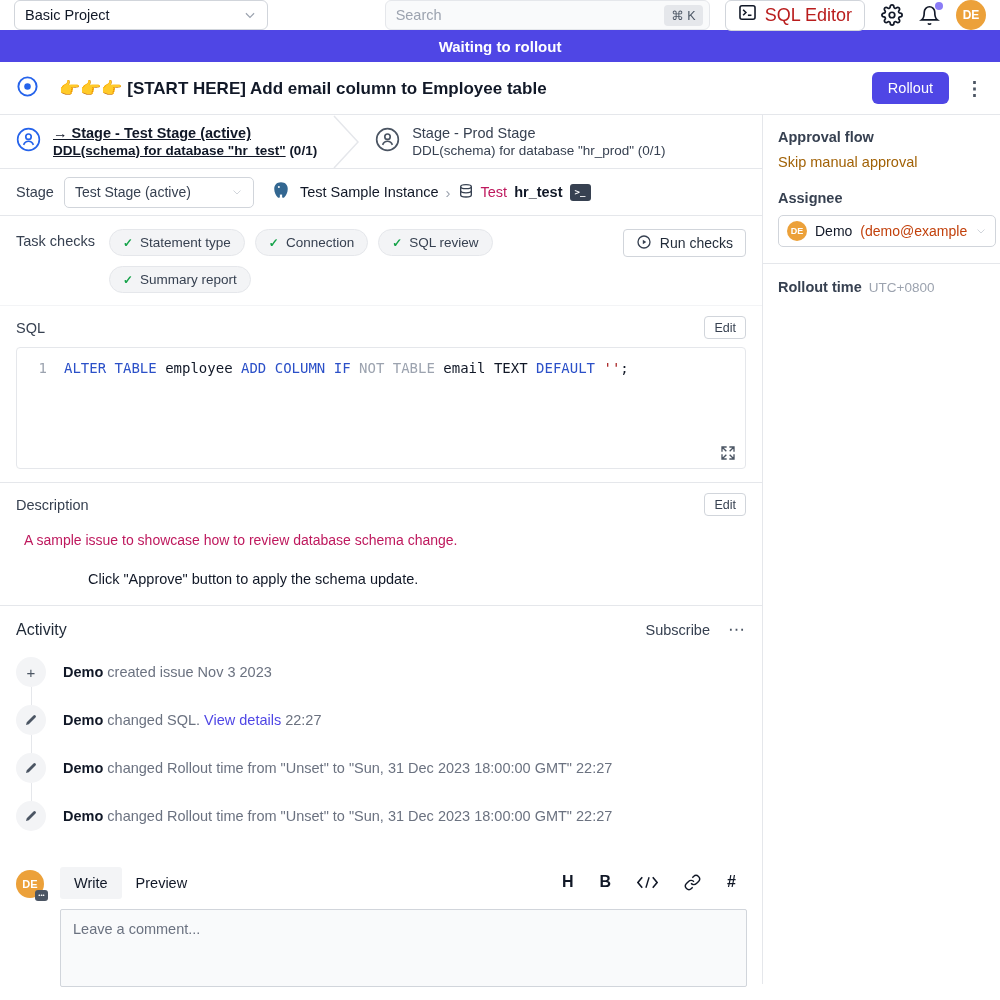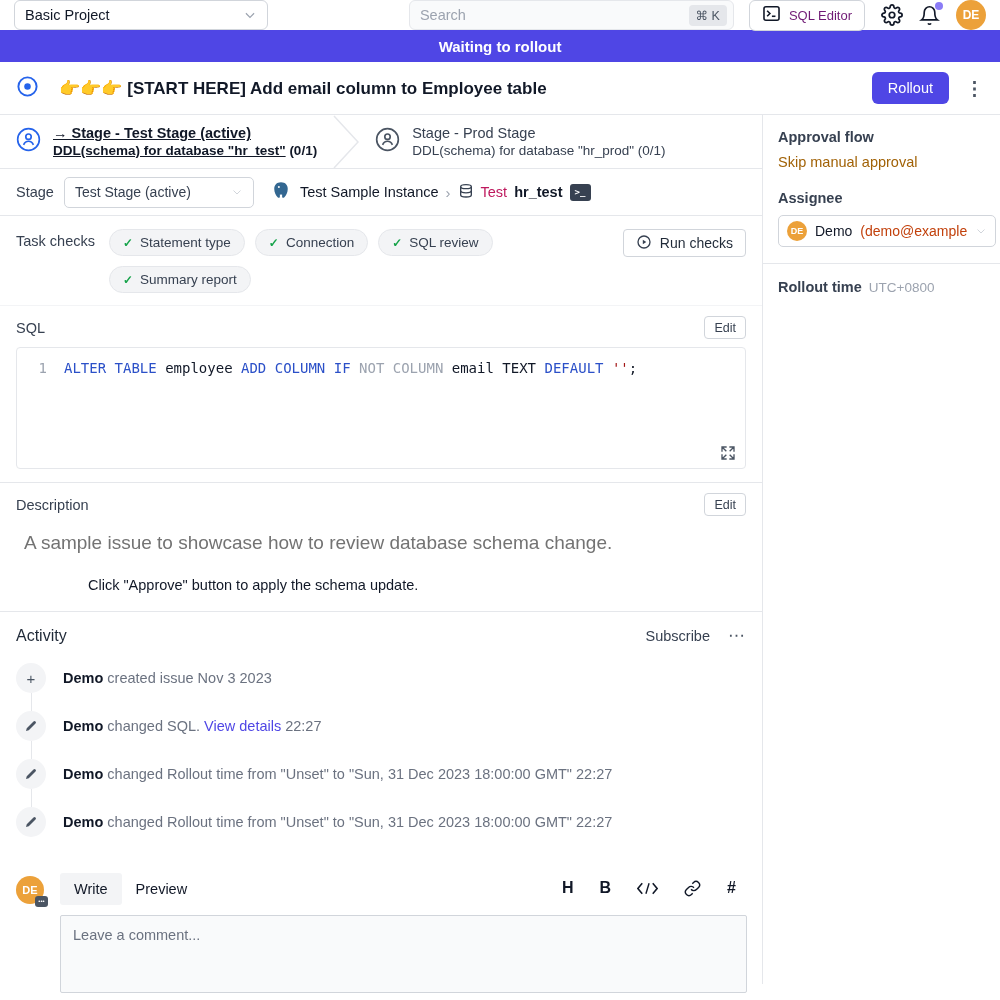--- a/index.html
+++ b/index.html
@@ -11,21 +11,21 @@
   .topbar { height:30px; display:flex; align-items:center; padding:0 14px; background:#fff; }
   .proj-select { width:254px; height:30px; border:1px solid #d1d5db; border-radius:6px;
     display:flex; align-items:center; padding:0 10px; font-size:14.5px; font-weight:500; color:#111827; }
   .proj-select .chev { margin-left:auto; }
   .searchbox { margin-left:auto; width:325px; height:30px; border:1px solid #e5e7eb; background:#f9fafb;
     border-radius:6px; display:flex; align-items:center; padding:0 6px 0 10px; }
   .searchbox .ph { color:#9ca3af; font-size:14.5px; }
   .kbd { margin-left:auto; background:#e5e7eb; color:#4b5563; border-radius:4px;
     font-size:12.5px; padding:3px 7px; }
   .sql-editor-btn { margin-left:15px; height:31px; border:1px solid #d1d5db; border-radius:6px;
-    display:flex; align-items:center; gap:8px; padding:0 12px; font-size:13px; font-weight:500; color:#701a75; }
+    display:flex; align-items:center; gap:8px; padding:0 12px; font-size:18px; font-weight:500; color:#b91c1c; }
   .iconbtn { position:relative; margin-left:16px; display:flex; align-items:center; }
   .dot { position:absolute; top:-3px; right:-3px; width:8px; height:8px; border-radius:50%; }
   .avatar { width:30px; height:30px; border-radius:50%; color:#fff; font-weight:700; font-size:12px;
     display:flex; align-items:center; justify-content:center; margin-left:16px; }
 
   
   .banner { height:32px; display:flex; align-items:center; justify-content:center;
     color:#fff; font-weight:700; font-size:15px; }
 
   
@@ -90,21 +90,21 @@
   .sql-section { border-bottom:1px solid #e5e7eb; padding-bottom:13px; }
   .codeblock { margin-top:8px; height:122px; border:1px solid #e5e7eb; border-radius:4px;
     position:relative; padding-top:12px; font-family:"DejaVu Sans Mono", monospace; font-size:14px; }
   .codeline { display:flex; white-space:pre; }
   .lineno { width:30px; text-align:right; color:#9ca3af; margin-right:17px; flex:none; }
   .tk-kw { color:#2b50c8; } .tk-pl { color:#111827; } .tk-mut { color:#9ca3af; } .tk-str { color:#a31515; }
   .expand { position:absolute; right:9px; bottom:7px; display:flex; }
 
   
   .desc-section { border-bottom:1px solid #e5e7eb; padding-bottom:18px; }
-  .desc-line1 { margin:16px 0 0 8px; font-size:19px; color:#737373; }
+  .desc-line1 { margin:16px 0 0 8px; font-size:14px; color:#be185d; }
   .desc-line2 { margin:23px 0 0 72px; font-size:14.5px; color:#111827; }
 
   
   .act-head { display:flex; align-items:center; margin-top:13px; }
   .subscribe { margin-left:auto; font-size:14.5px; color:#374151; }
   .kebab-h { margin-left:18px; font-size:17px; color:#4b5563; letter-spacing:1px; }
   .timeline { margin-top:17px; }
   .tl-item { display:flex; align-items:center; gap:17px; }
   .tl-icon { width:30px; height:30px; border-radius:50%; background:#f3f4f6; flex:none;
     display:flex; align-items:center; justify-content:center; color:#4b5563; font-size:15px; }
@@ -304,21 +304,21 @@
   </div>
 
   <div class="section sql-section">
     <div class="sec-head">
       <span class="lbl">SQL</span>
       <button class="edit-btn">Edit</button>
     </div>
     <div class="codeblock">
       <div class="codeline">
         <span class="lineno">1</span>
-        <span id="sql-tokens"><span class="tk-kw">ALTER TABLE</span><span class="tk-pl"> employee </span><span class="tk-kw">ADD COLUMN IF</span><span class="tk-pl"> </span><span class="tk-mut">NOT COLUMN</span><span class="tk-pl"> email TEXT </span><span class="tk-kw">DEFAULT</span><span class="tk-pl"> </span><span class="tk-str">''</span><span class="tk-pl">;</span></span>
+        <span id="sql-tokens"><span class="tk-kw">ALTER TABLE</span><span class="tk-pl"> employee </span><span class="tk-kw">ADD COLUMN IF</span><span class="tk-pl"> </span><span class="tk-mut">NOT TABLE</span><span class="tk-pl"> email TEXT </span><span class="tk-kw">DEFAULT</span><span class="tk-pl"> </span><span class="tk-str">''</span><span class="tk-pl">;</span></span>
       </div>
       <button class="expand">
         <svg width="16" height="16" viewBox="0 0 24 24" fill="none" stroke="#4b5563" stroke-width="2">
               <path d="M14 3h7v7M21 3l-6.5 6.5M10 21H3v-7M3 21l6.5-6.5M3 10V3h7M3 3l6.5 6.5M21 14v7h-7M21 21l-6.5-6.5"></path>
             </svg>
       </button>
     </div>
   </div>
 
   <div class="section desc-section">

